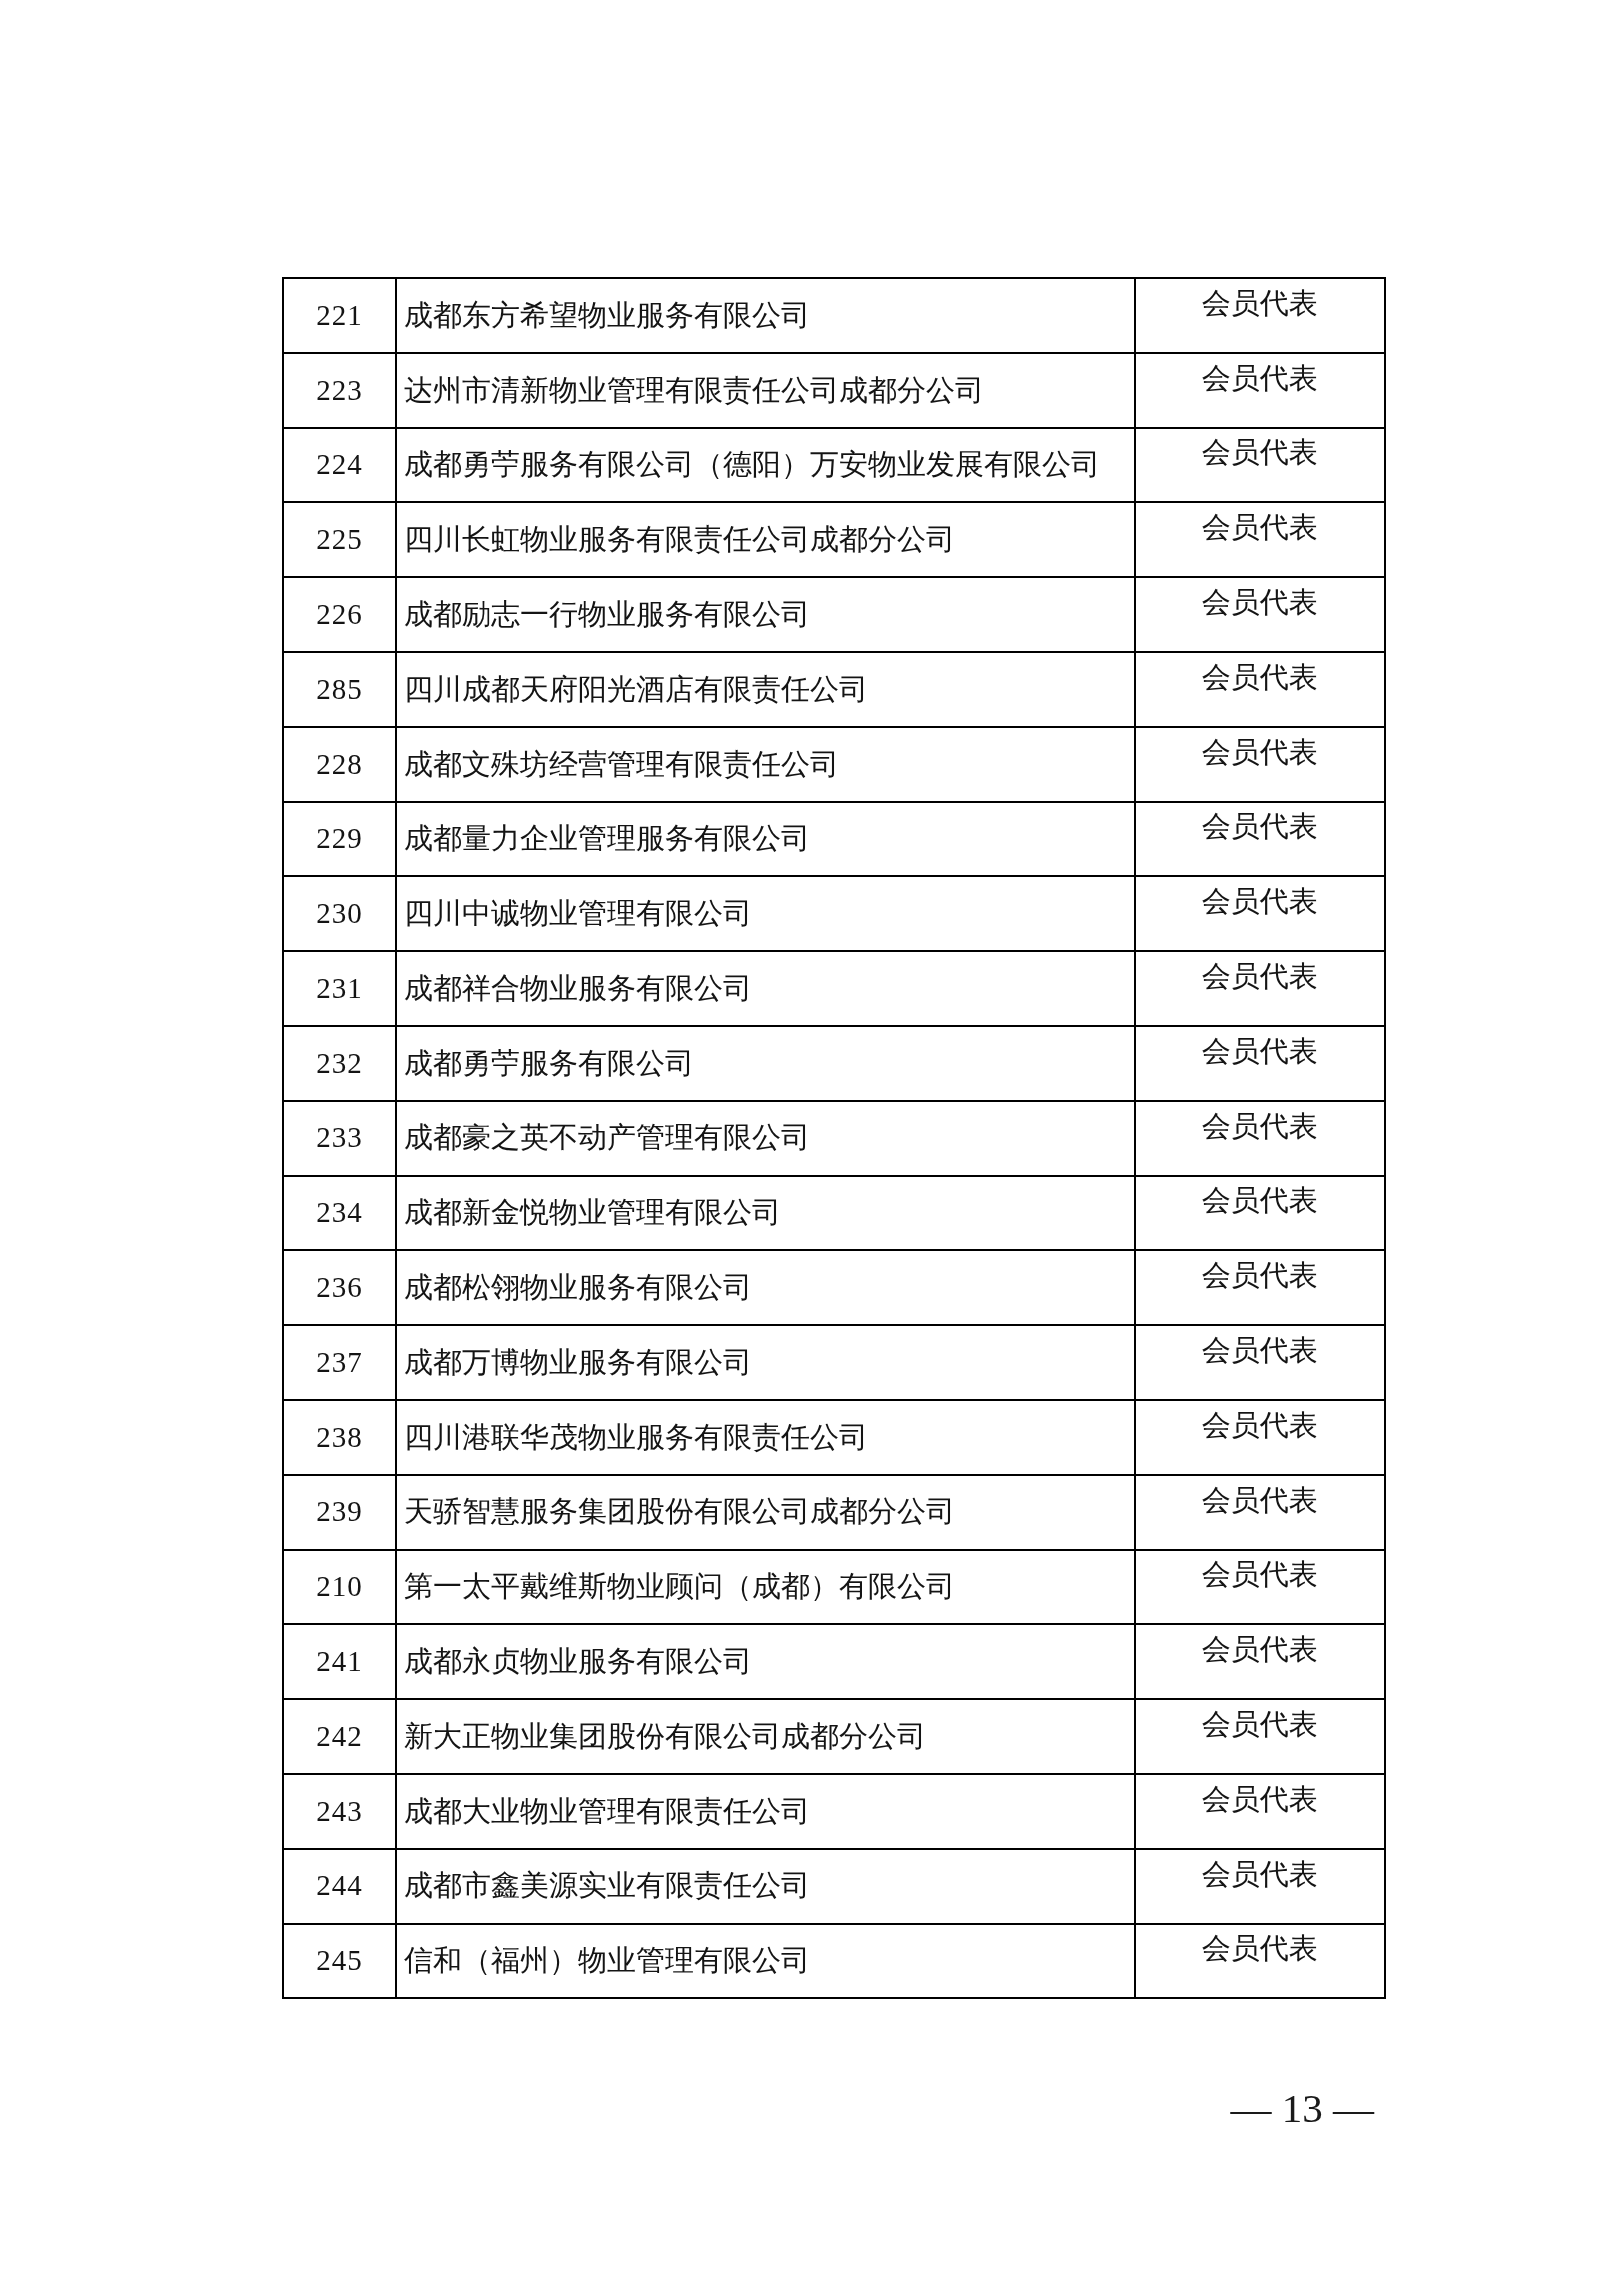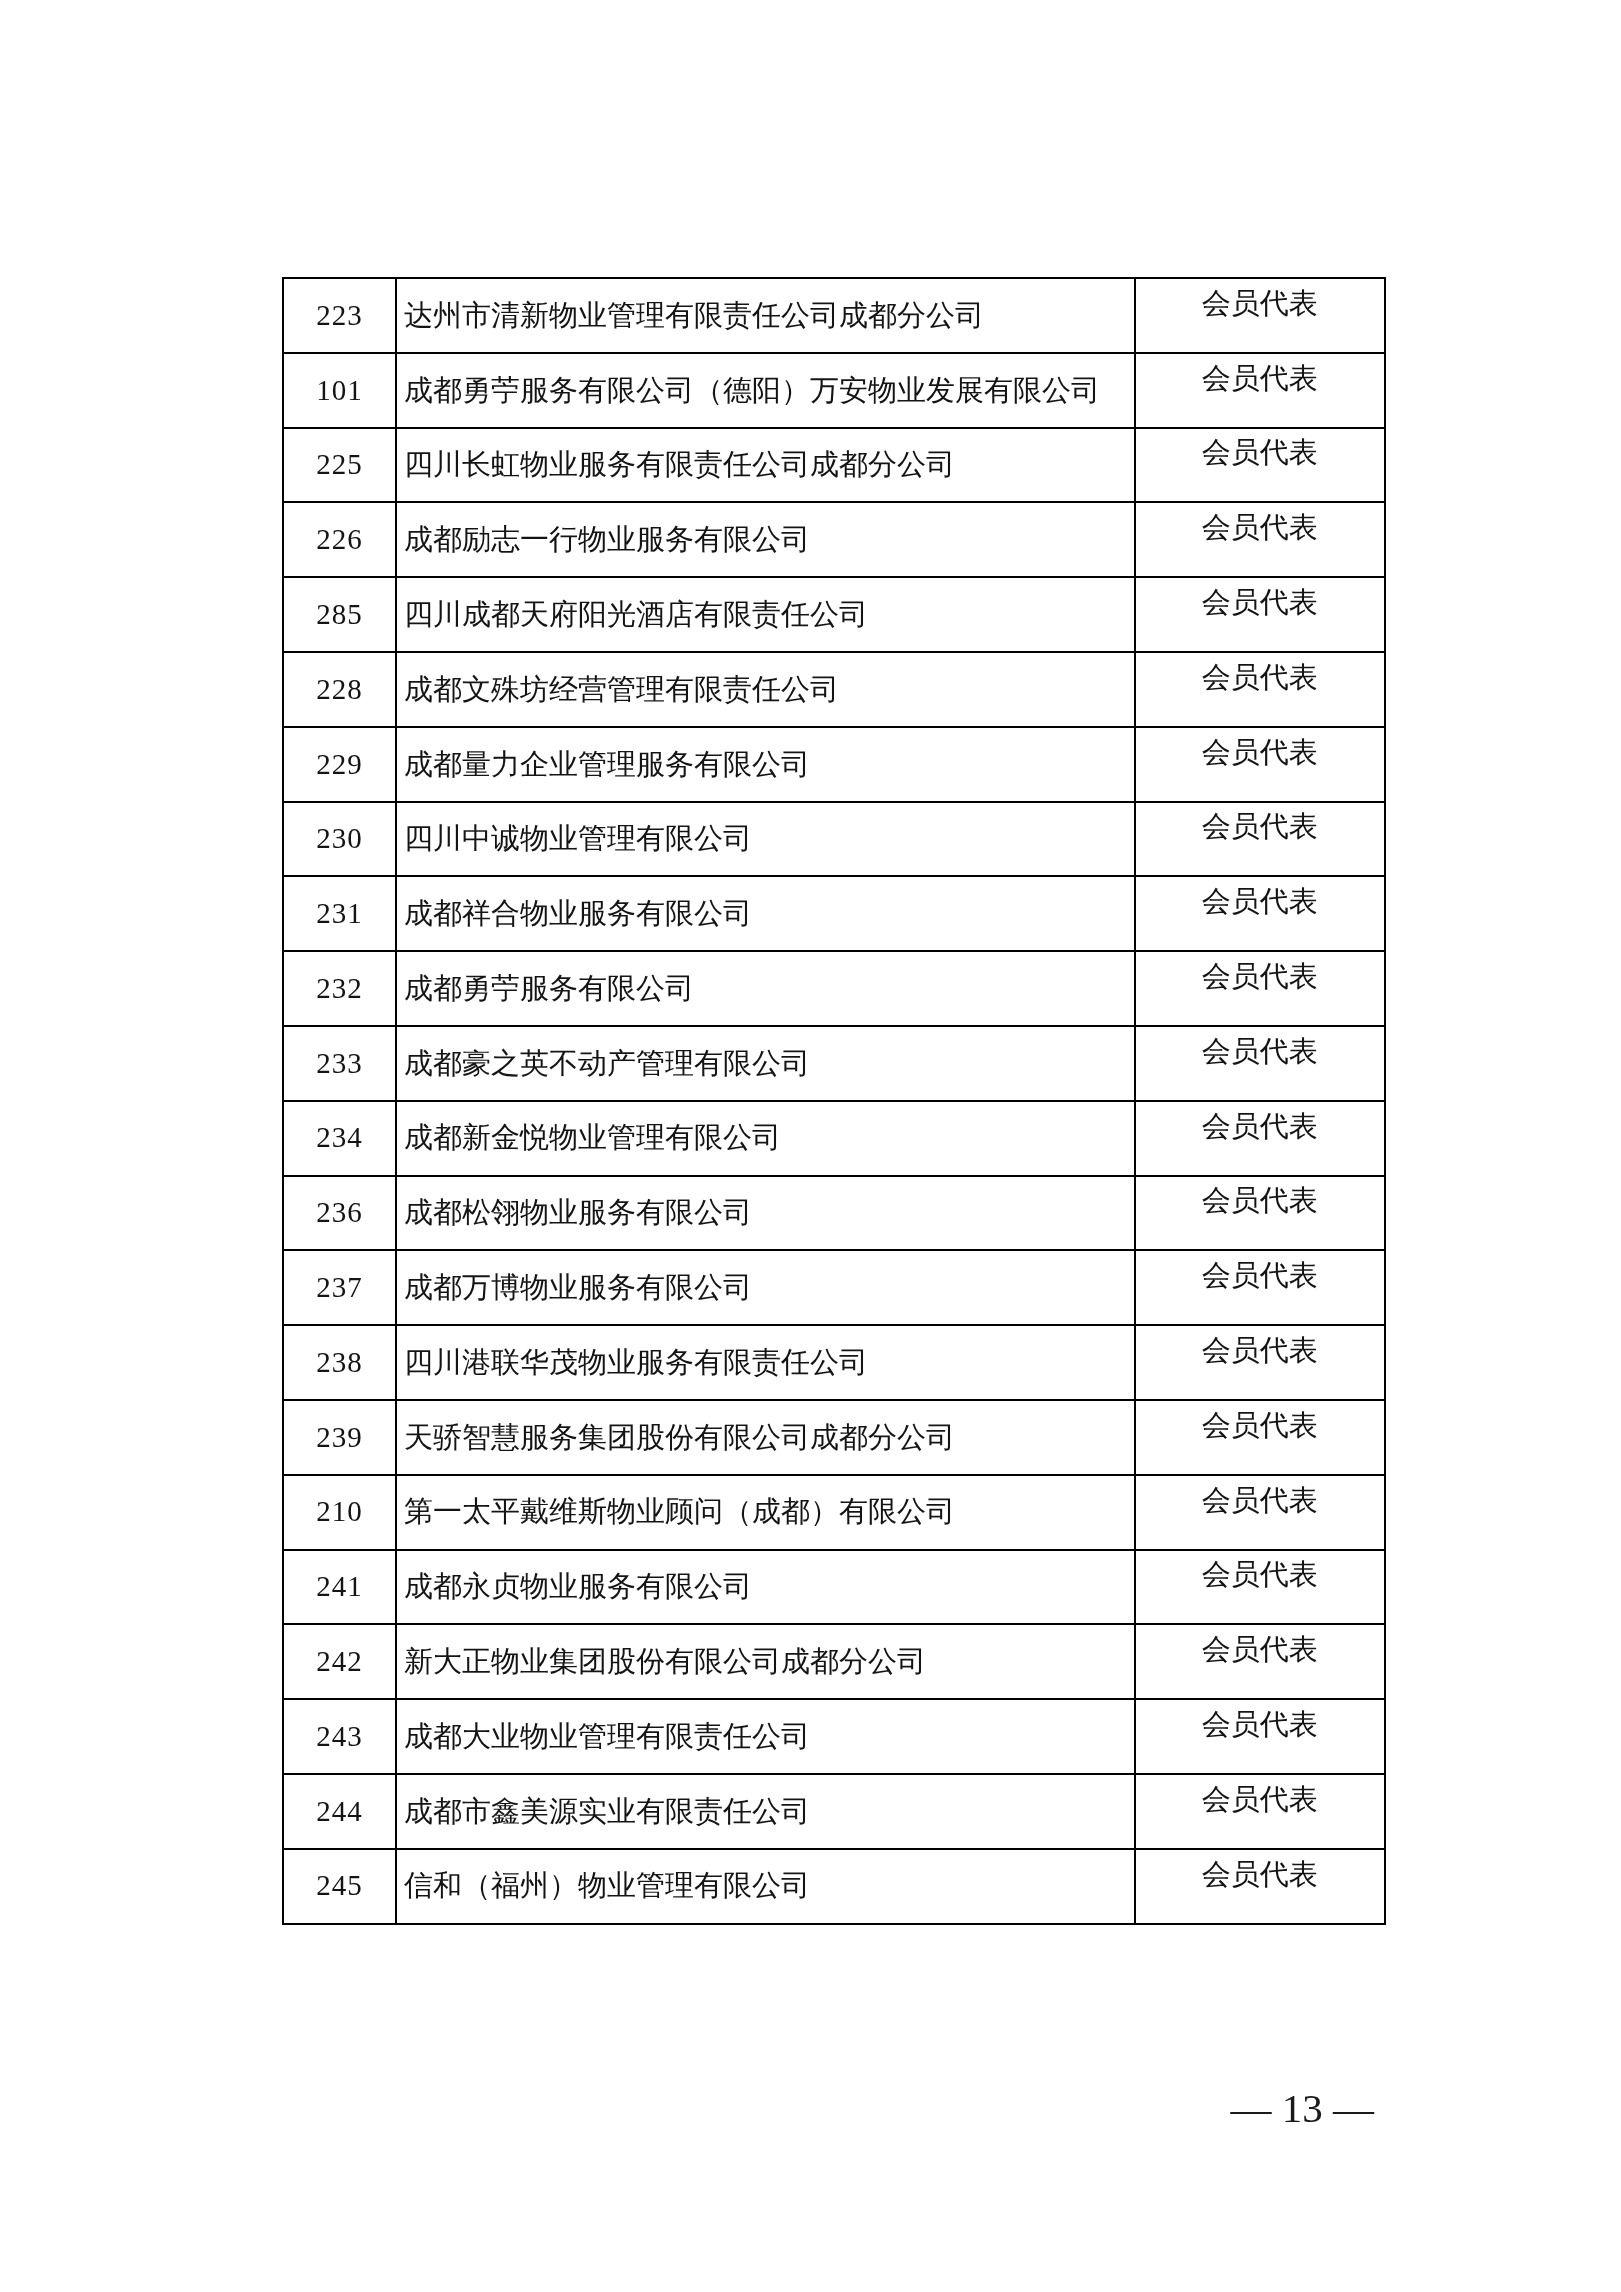--- a/index.html
+++ b/index.html
@@ -70,26 +70,31 @@
   }
 </style>
 </head>
 <body>
 
 <div class="page">
 
   <table class="roster">
     <tbody>
         <tr>
+    <td class="col-no">221</td>
+    <td class="col-company">成都东方希望物业服务有限公司</td>
+    <td class="col-role">会员代表</td>
+  </tr>
+        <tr>
     <td class="col-no">223</td>
     <td class="col-company">达州市清新物业管理有限责任公司成都分公司</td>
     <td class="col-role">会员代表</td>
   </tr>
         <tr>
-    <td class="col-no">101</td>
+    <td class="col-no">224</td>
     <td class="col-company">成都勇苧服务有限公司（德阳）万安物业发展有限公司</td>
     <td class="col-role">会员代表</td>
   </tr>
         <tr>
     <td class="col-no">225</td>
     <td class="col-company">四川长虹物业服务有限责任公司成都分公司</td>
     <td class="col-role">会员代表</td>
   </tr>
         <tr>
     <td class="col-no">226</td>

